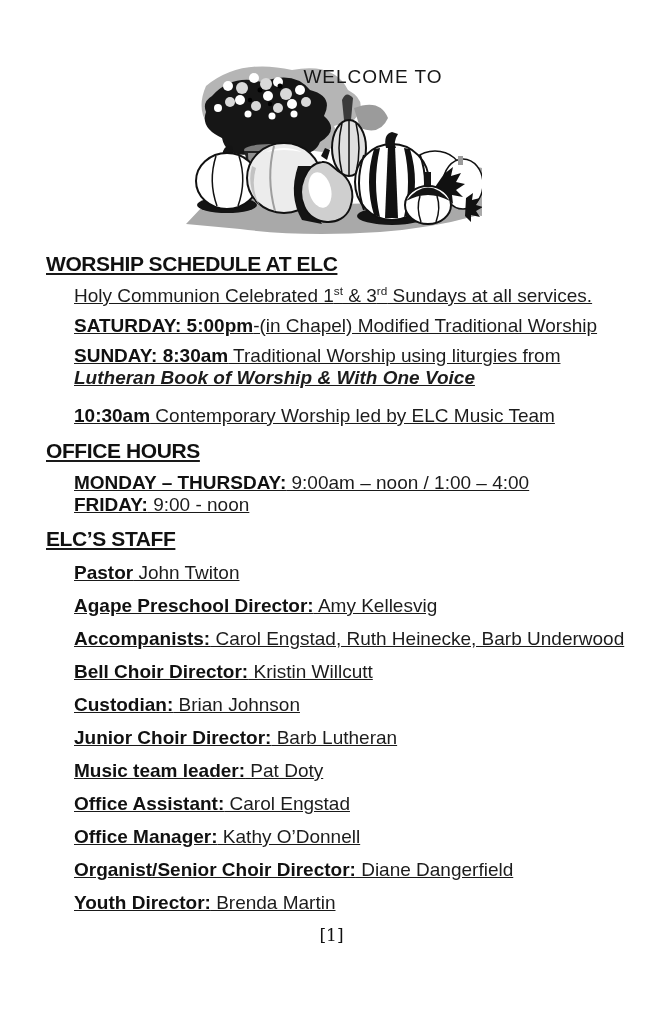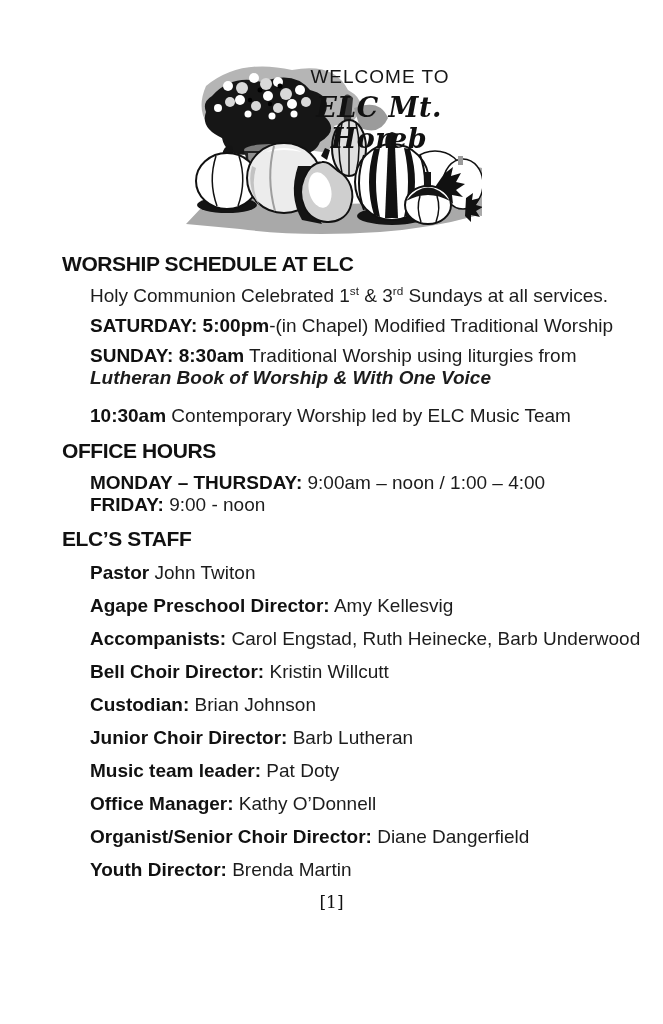--- a/index.html
+++ b/index.html
@@ -13,35 +13,35 @@
     width: 663px; height: 1024px;
     background: var(--background, #fff);
     color: var(--text, #1a1a1a);
     overflow: hidden;
     box-sizing: border-box;
   }
   
   .masthead { position: relative; height: 240px; }
   .clipart { position: absolute; left: 182px; top: 56px; }
   .welcome {
-    position: absolute; left: 295px; top: 66px; width: 170px;
+    position: absolute; left: 288px; top: 66px; width: 170px;
     text-align: center;
     font-size: 19px; font-weight: 400; letter-spacing: 1px;
     color: #161616;
   }
   .church-name {
     position: absolute; left: 272px; top: 92px; width: 214px;
     text-align: center;
     font-family: "DejaVu Serif", serif;
     font-style: italic; font-weight: bold;
     font-size: 27px; letter-spacing: 0.5px;
     color: #111;
   }
   
-  main { padding: 0 36px 0 62px; }
+  main { padding: 0 36px 0 46px; text-decoration: underline; }
   h1 {
     font-size: 21px; font-weight: bold; letter-spacing: -0.4px;
     line-height: 24px; margin: 12px 0 9px 0; color: #111;
     white-space: nowrap;
   }
   p {
     font-size: 19px; line-height: 22px; margin: 8px 0;
     white-space: nowrap; color: #1c1c1c;
   }
   .indent { margin-left: 28px; }
@@ -159,21 +159,20 @@
       </g>
 
       <g>
         <rect x="243" y="116" width="6" height="18" fill="#141414"></rect>
         <ellipse cx="246" cy="149" rx="23" ry="19" fill="#ffffff" stroke="#111" stroke-width="2"></ellipse>
         <path fill="#141414" d="M224,145 Q246,118 268,145 Q246,133 224,145 Z"></path>
         <path fill="none" stroke="#111" stroke-width="1.5" d="M238,140 Q234,152 239,166 M255,140 Q259,152 254,166"></path>
       </g>
     </svg>
     <div class="welcome">WELCOME TO</div>
-    <div class="church-name">ELC Mt. Horeb</div>
   </header>
 
   <main>
     <h1>WORSHIP SCHEDULE AT ELC</h1>
 
     <p class="indent"><span>Holy Communion Celebrated 1</span><sup>st</sup><span> &amp; 3</span><sup>rd</sup><span> Sundays at all services.</span></p>
 
     <p class="indent"><b>SATURDAY: 5:00pm</b><span>-(in Chapel) Modified Traditional Worship</span></p>
 
     <p class="indent sunday"><b>SUNDAY: 8:30am</b><span> Traditional Worship using liturgies from</span><br><span class="bi">Lutheran Book of Worship &amp; With One Voice</span></p>
@@ -186,20 +185,21 @@
 
     <h1>ELC’S STAFF</h1>
 
     <p class="staff-row"><b>Pastor</b><span> John Twiton</span></p>
     <p class="staff-row"><b>Agape Preschool Director:</b><span> Amy Kellesvig</span></p>
     <p class="staff-row"><b>Accompanists:</b><span> Carol Engstad, Ruth Heinecke, Barb Underwood</span></p>
     <p class="staff-row"><b>Bell Choir Director:</b><span> Kristin Willcutt</span></p>
     <p class="staff-row"><b>Custodian:</b><span> Brian Johnson</span></p>
     <p class="staff-row"><b>Junior Choir Director:</b><span> Barb Lutheran</span></p>
     <p class="staff-row"><b>Music team leader:</b><span> Pat Doty</span></p>
+    <p class="staff-row"><b>Office Assistant:</b><span> Carol Engstad</span></p>
     <p class="staff-row"><b>Office Manager:</b><span> Kathy O’Donnell</span></p>
     <p class="staff-row"><b>Organist/Senior Choir Director:</b><span> Diane Dangerfield</span></p>
     <p class="staff-row"><b>Youth Director:</b><span> Brenda Martin</span></p>
   </main>
 
   <footer>
     <div class="pageno">[1]</div>
   </footer>
 
 </div>

